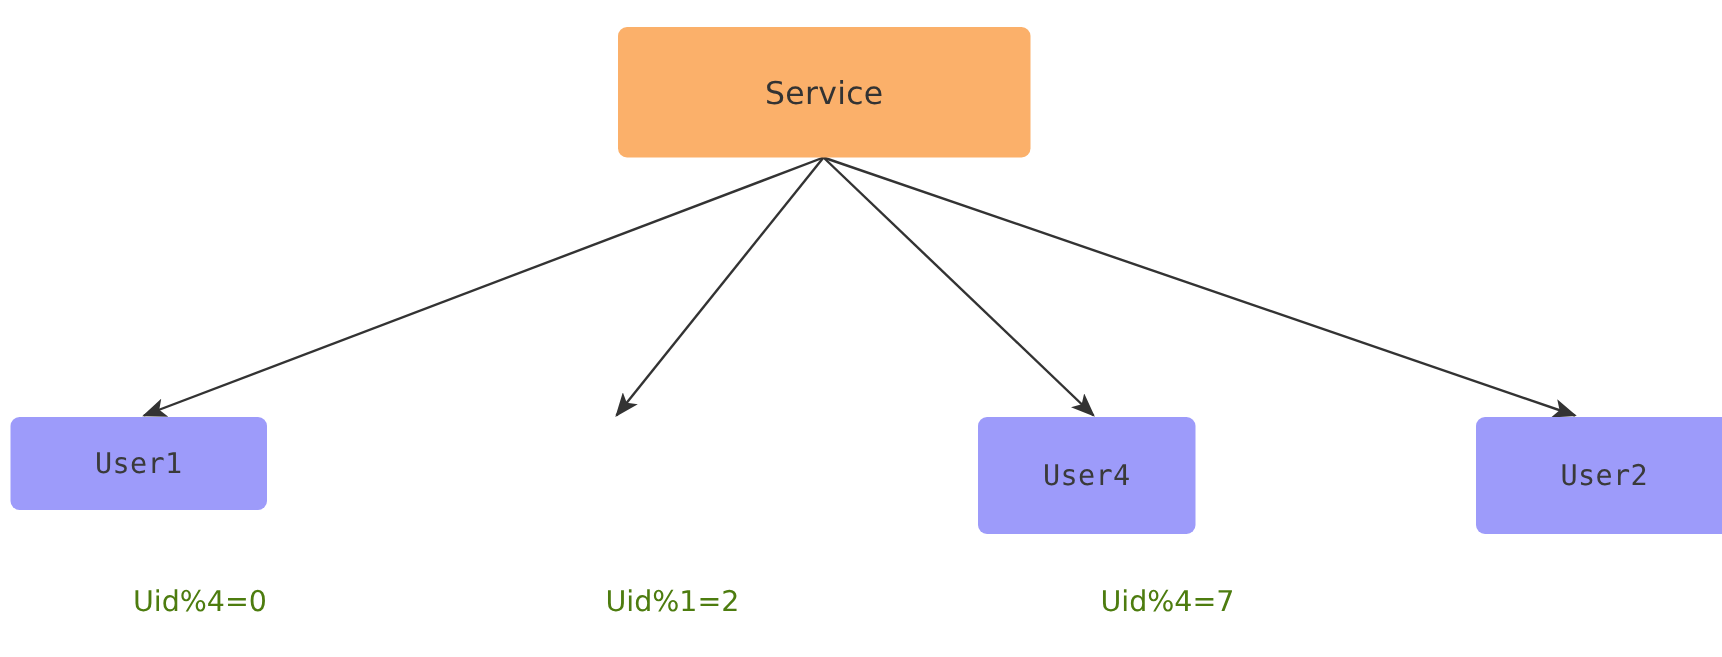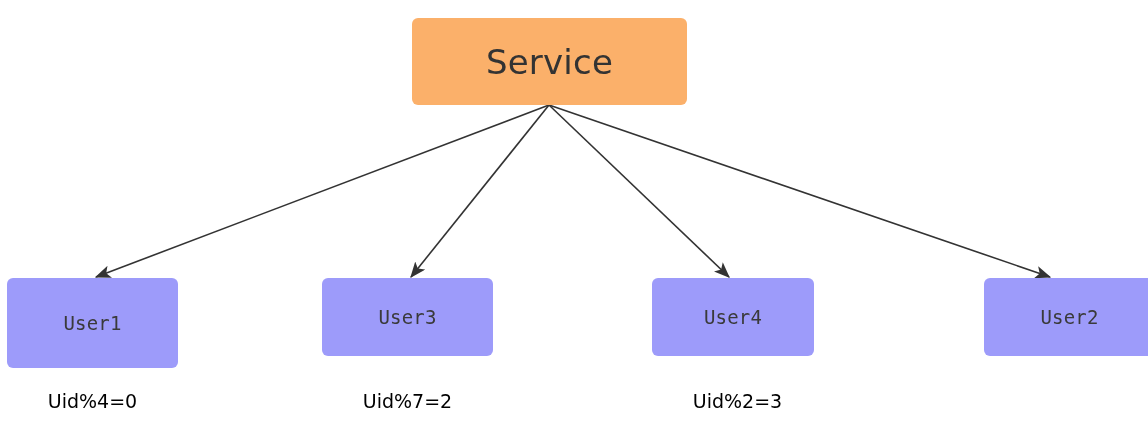--- a/index.html
+++ b/index.html
@@ -39,40 +39,40 @@
     white-space: nowrap;
   }
   .service-node {
     left: 412px;
     top: 18px;
     width: 275px;
     height: 87px;
     background: #fbb06a;
   }
   .service-node .node-label {
-    font-size: 34px;
+    font-size: 21px;
   }
   .user-node {
     top: 278px;
     width: 171px;
     height: 78px;
     background: #9d9bfa;
   }
   .user-node .node-label {
     font-family: "DejaVu Sans Mono", "Liberation Mono", monospace;
     font-size: 19px;
     color: #3a3a3a;
   }
   .caption {
     position: absolute;
     top: 390px;
     width: 171px;
-    text-align: center;
+    text-align: right;
     font-size: 19px;
-    color: #000000;
+    color: #4d7c0f;
     white-space: nowrap;
     z-index: 2;
   }
 </style>
 </head>
 <body>
 
 <div id="diagram-canvas">
 
   <svg id="edge-layer" viewBox="0 0 1148 438" xmlns="http://www.w3.org/2000/svg">
@@ -86,32 +86,29 @@
         <line x1="549" y1="105" x2="411" y2="277" stroke="#333333" stroke-width="1.6" marker-end="url(#arrowhead)"></line>
         <line x1="549" y1="105" x2="729" y2="277" stroke="#333333" stroke-width="1.6" marker-end="url(#arrowhead)"></line>
         <line x1="549" y1="105" x2="1050" y2="277" stroke="#333333" stroke-width="1.6" marker-end="url(#arrowhead)"></line>
       </g>
   </svg>
 
   <div class="node service-node">
     <span class="node-label">Service</span>
   </div>
 
-  <div class="node user-node" style="left: 7px; top: 278px; width: 171px; height: 90px;">
+  <div class="node user-node" style="left: 7px; top: 278px; width: 171px; height: 62px;">
     <span class="node-label">User1</span>
   </div>
   <div class="caption" style="left: 7px; width: 171px;">Uid%4=0</div>
 
-  <div class="node user-node" style="left: 322px; top: 278px; width: 171px; height: 78px;">
-    <span class="node-label">User3</span>
-  </div>
-  <div class="caption" style="left: 322px; width: 171px;">Uid%7=2</div>
+  <div class="caption" style="left: 322px; width: 171px;">Uid%1=2</div>
 
-  <div class="node user-node" style="left: 652px; top: 278px; width: 162px; height: 78px;">
+  <div class="node user-node" style="left: 652px; top: 278px; width: 145px; height: 78px;">
     <span class="node-label">User4</span>
   </div>
-  <div class="caption" style="left: 652px; width: 171px;">Uid%2=3</div>
+  <div class="caption" style="left: 652px; width: 171px;">Uid%4=7</div>
 
   <div class="node user-node" style="left: 959px; top: 278px; width: 171px; height: 78px; margin-left: 25px;">
     <span class="node-label">User2</span>
   </div>
 
 </div>
 
 </body></html>

